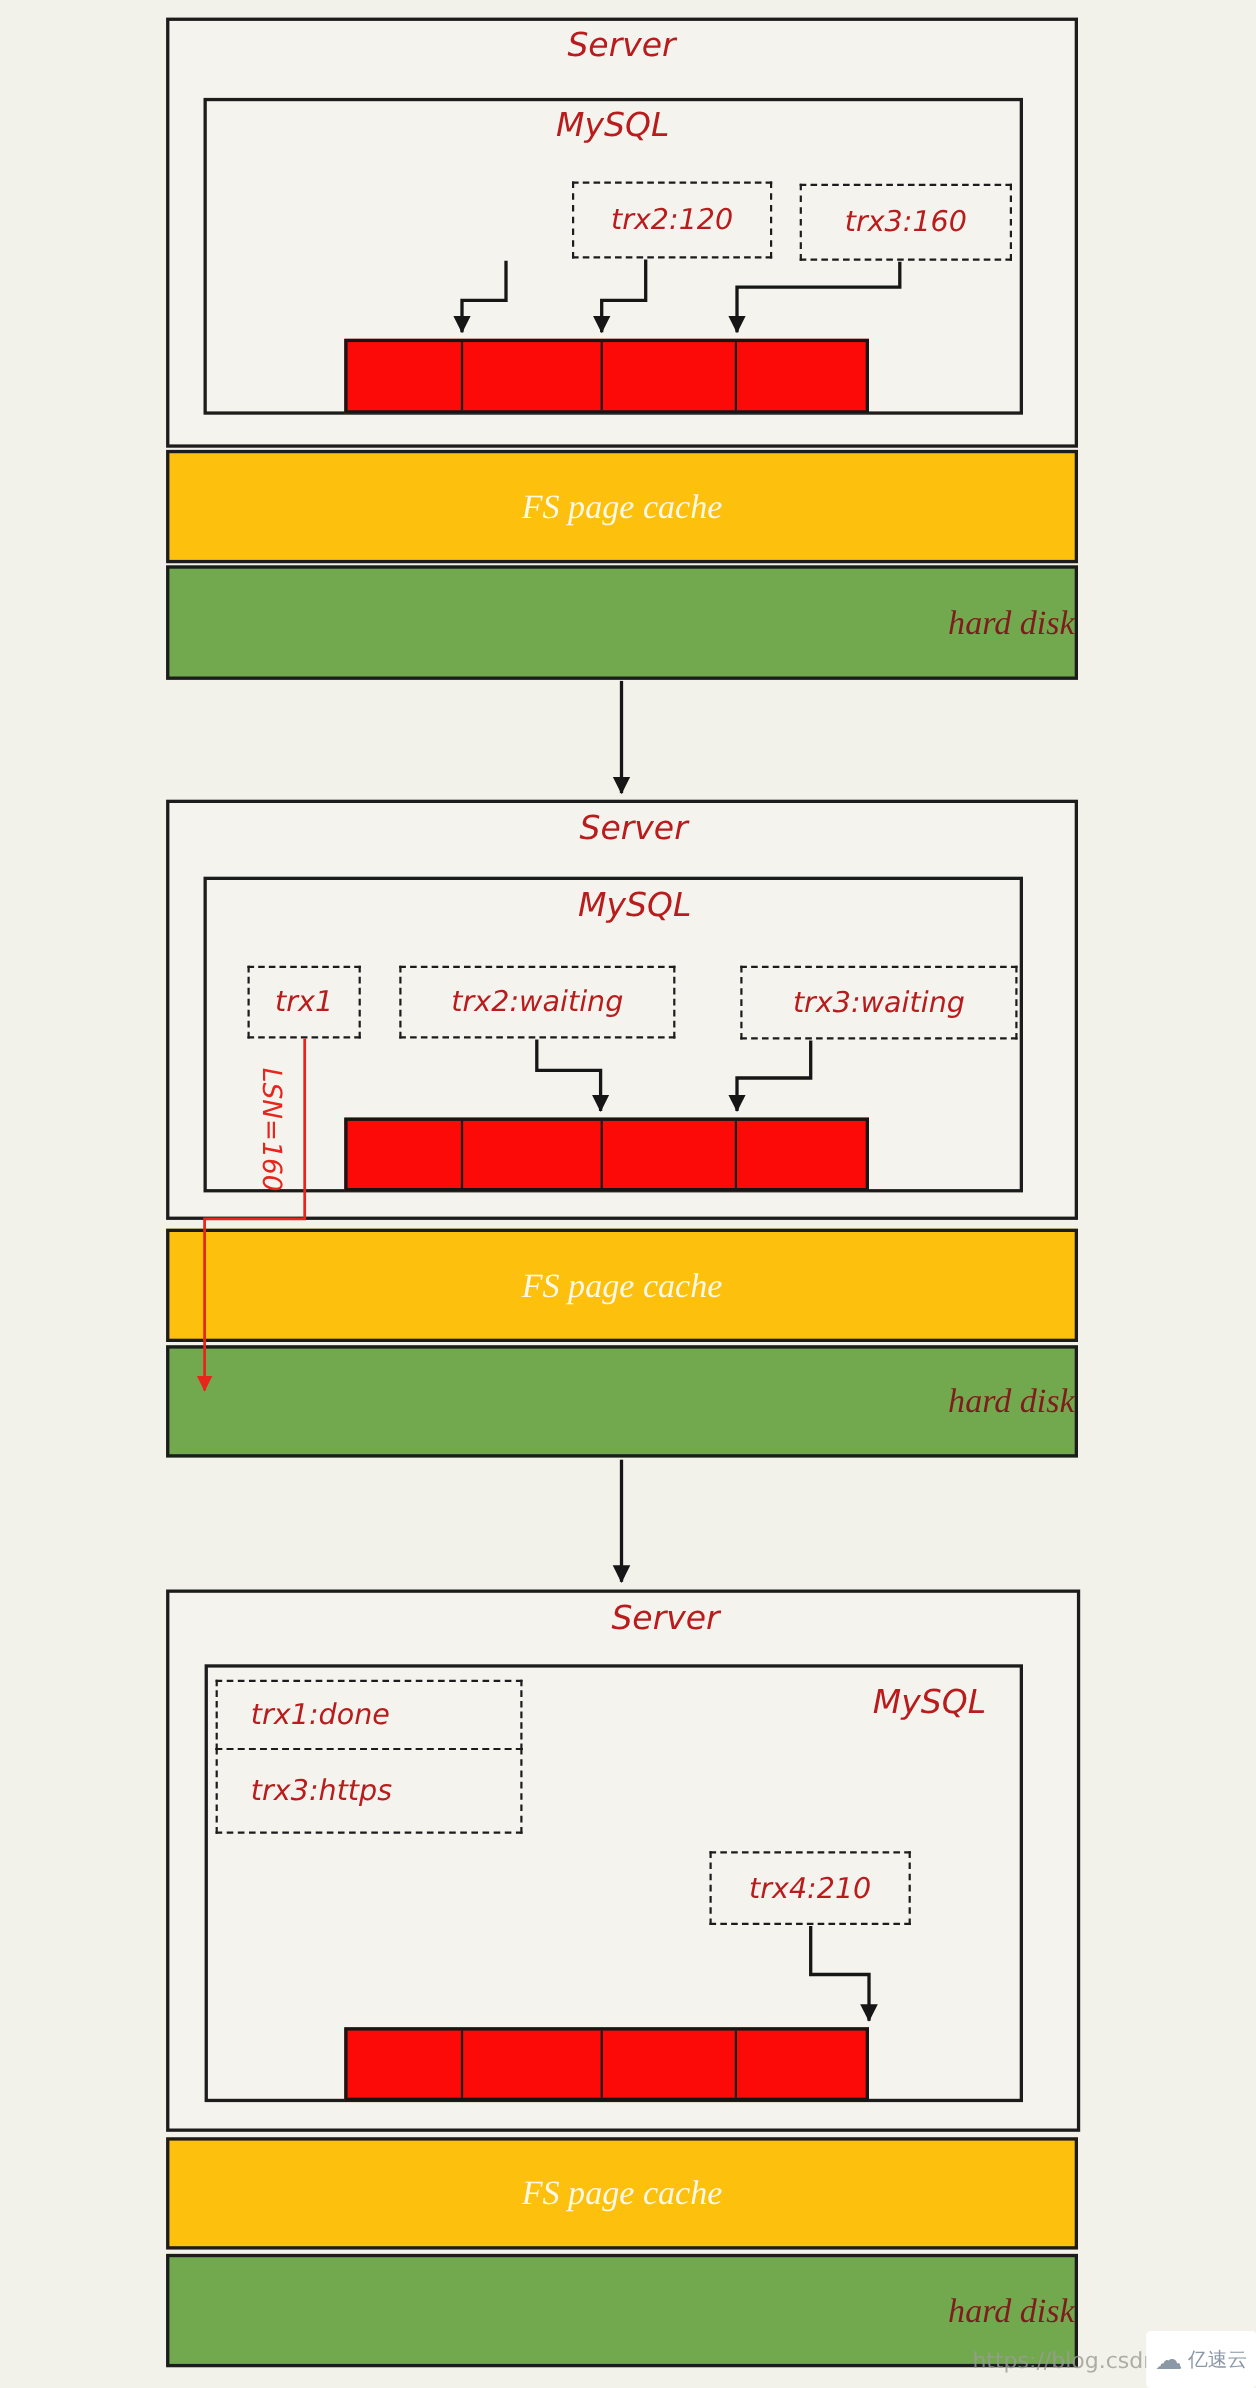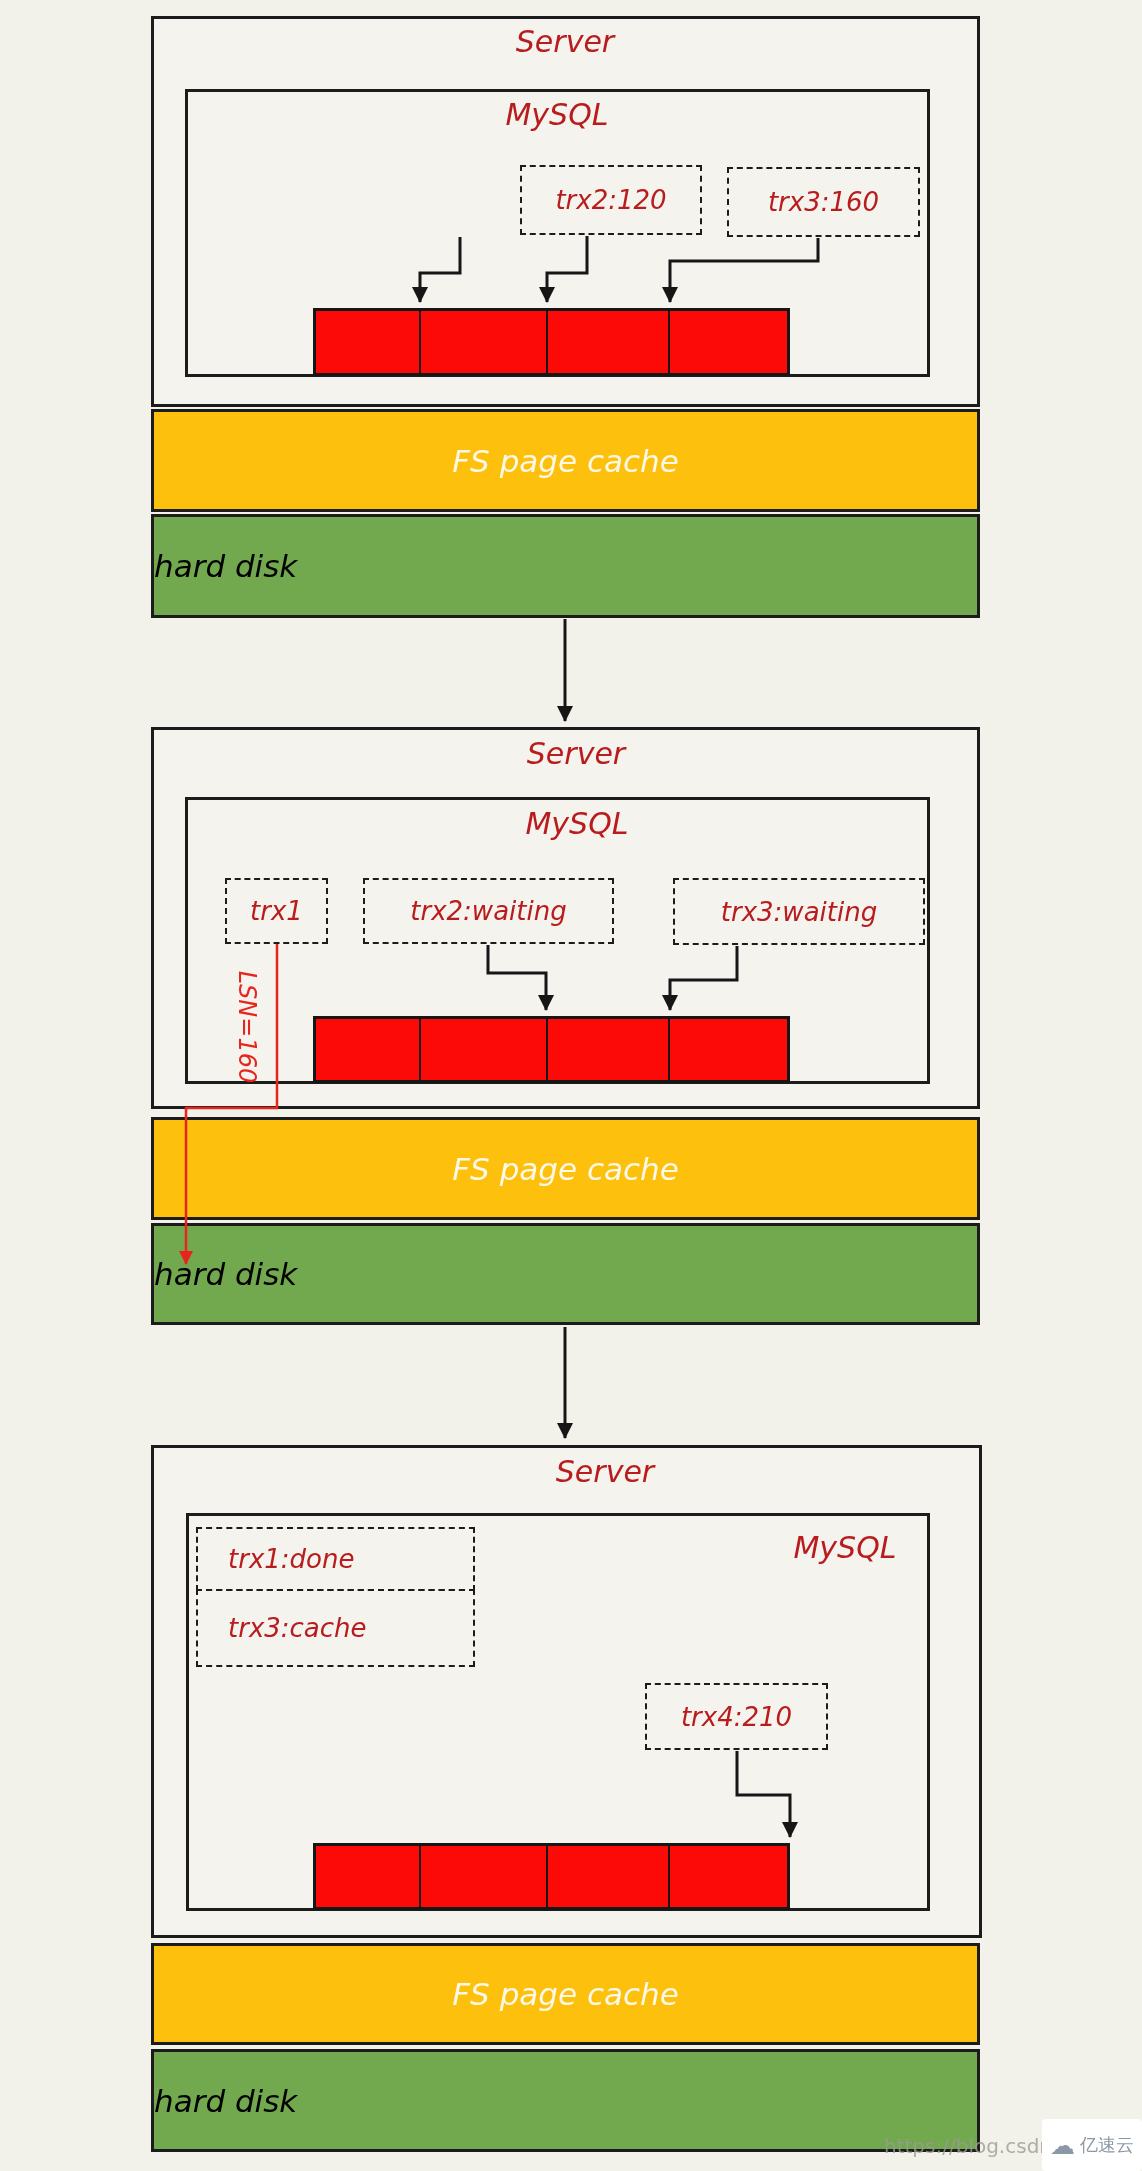--- a/index.html
+++ b/index.html
@@ -4,23 +4,23 @@
 <style>
   html,body{margin:0;padding:0;background:#e9e8e2;}
   #canvas{position:relative;width:1142px;height:2171px;background:#f2f1ea;overflow:hidden;
           font-family:"DejaVu Sans",sans-serif;}
   .abs{position:absolute;box-sizing:border-box;}
   .solidbox{border:3px solid #1c1c1c;background:#f4f3ee;}
   .dashbox{border:2px dashed #1c1c1c;background:#f4f3ee;display:flex;align-items:center;justify-content:center;}
   .lbl{font-style:italic;color:#b91c1c;white-space:nowrap;}
   .title{font-size:30px;text-align:center;}
   .trxlbl{font-size:26px;}
-  .bandlbl{font-size:31px;text-align:center;font-style:italic;}
+  .bandlbl{font-size:31px;text-align:center;font-style:italic;font-family:Liberation Serif, serif;}
   .fsband{background:#fcc00d;border:3px solid #1c1c1c;display:flex;align-items:center;justify-content:center;color:#fdf8e7;}
-  .diskband{background:#72a94f;border:3px solid #1c1c1c;display:flex;align-items:center;justify-content:flex-start;color:#000000;}
+  .diskband{background:#72a94f;border:3px solid #1c1c1c;display:flex;align-items:center;justify-content:flex-end;color:#7f1d1d;}
   .redbar{display:flex;background:#fb0a08;border:3px solid #161616;}
   .redbar .seg{box-sizing:border-box;height:100%;}
   .redbar .seg + .seg{border-left:2px solid #161616;}
   .donebox{border:2px dashed #1c1c1c;display:flex;align-items:center;padding-left:30px;box-sizing:border-box;}
   .donebox + .donebox{margin-top:-2px;}
   .lsntext{color:#e8251c;font-size:24px;font-style:italic;text-align:center;transform:rotate(90deg);transform-origin:center;}
   .watermark{color:rgba(155,155,147,0.8);font-size:20px;white-space:nowrap;}
   .logobox{background:#ffffff;border-radius:4px;display:flex;align-items:center;justify-content:center;gap:5px;}
   .logobox .cloud{color:#8b98a5;font-size:25px;line-height:1;}
   .logobox .logotext{color:#8b98a5;font-size:18px;}
@@ -94,21 +94,21 @@
   <div class="abs lbl title" style="left:480px;top:1454px;width:250px;">Server</div>
 
   <div class="abs solidbox" style="left:186px;top:1513px;width:744px;height:398px;"></div>
   <div class="abs lbl title" style="left:760px;top:1530px;width:170px;">MySQL</div>
 
   <div class="abs" style="left:196px;top:1527px;width:279px;">
     <div class="donebox" style="height:64px;">
       <span class="lbl trxlbl">trx1:done</span>
     </div>
     <div class="donebox" style="height:78px;">
-      <span class="lbl trxlbl">trx3:cache</span>
+      <span class="lbl trxlbl">trx3:https</span>
     </div>
   </div>
 
   <div class="abs dashbox" style="left:645px;top:1683px;width:183px;height:67px;">
     <span class="lbl trxlbl">trx4:210</span>
   </div>
 
   <div class="abs redbar" style="left:313px;top:1843px;width:477px;height:67px;">
     <div class="seg" style="flex:106;"></div>
     <div class="seg" style="flex:128;"></div>

